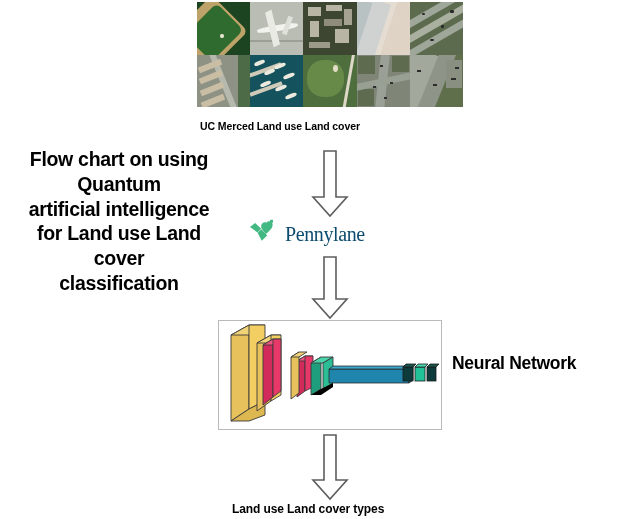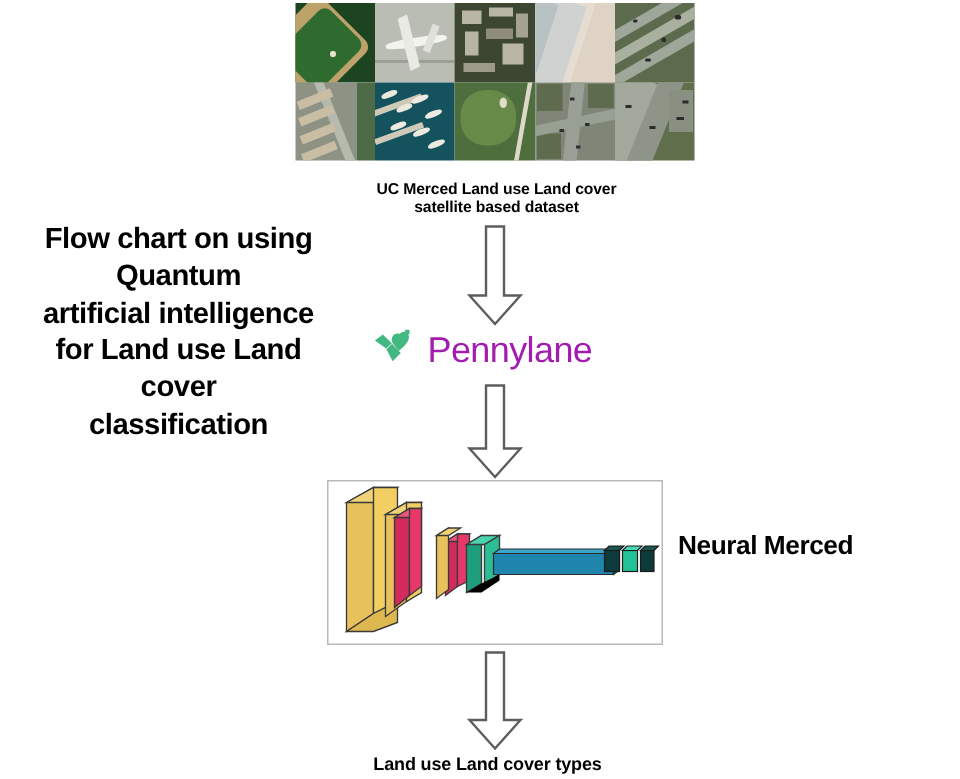--- a/index.html
+++ b/index.html
@@ -100,42 +100,42 @@
   .t-over .road{position:absolute;left:-20%;top:-10%;width:56%;height:130%;background:#a3a89c;transform:rotate(22deg);}
   .t-over .road2{position:absolute;left:34%;top:-10%;width:30%;height:130%;background:#8e9488;transform:rotate(22deg);}
   .t-over .lot{position:absolute;right:2%;top:10%;width:30%;height:54%;background:#8a9081;}
   .t-over .car{position:absolute;width:8%;height:4%;background:#2b2b2b;}
 
   
   .arrow{position:absolute;}
   .arrow svg{display:block;}
 
   
-  .lbl{position:absolute;text-align:center;font-weight:bold;color:#000;line-height:1.18;}
+  .lbl{position:absolute;text-align:left;font-weight:bold;color:#000;line-height:1.18;}
 
   #dataset-caption{left:200px;top:120px;width:262px;font-size:10.5px;letter-spacing:-.1px;}
 
   #flow-title{
     left:-2px;top:147px;width:242px;
     font-size:19.5px;font-weight:bold;text-align:center;line-height:1.27;
     letter-spacing:-.3px;
   }
 
   #qnn-label{
     left:452px;top:352px;width:188px;
     font-size:17.5px;font-weight:bold;text-align:left;line-height:1.3;
     letter-spacing:-.3px;
   }
 
   #output-caption{left:232px;top:502px;width:186px;font-size:12px;letter-spacing:-.1px;}
 
   
   #pennylane{position:absolute;left:246px;top:214px;height:40px;display:flex;align-items:center;gap:9px;}
-  #pennylane-wordmark{font-size:24px;font-weight:400;color:#a21caf;letter-spacing:-.4px;
-    font-family:Liberation Sans, sans-serif;line-height:1;}
+  #pennylane-wordmark{font-size:20px;font-weight:400;color:#0c4a6e;letter-spacing:-.4px;
+    font-family:Liberation Serif, serif;line-height:1;}
 
   
   #cnn-panel{position:absolute;left:218px;top:320px;width:224px;height:110px;
     background:#ffffff;border:1px solid #b9b9b9;box-sizing:border-box;}
   #cnn-panel svg{display:block;}
 </style>
 </head>
 <body>
 
 <div class="stage">
@@ -210,21 +210,20 @@
         <span class="lot"></span>
       <span class="car" style="left:14%;top:30%"></span>
         <span class="car" style="left:44%;top:56%"></span>
       <span class="car" style="right:8%;top:24%"></span>
         <span class="car" style="right:14%;top:44%"></span>
     </div>
   </div>
 
   <div class="lbl" id="dataset-caption">
     <div>UC Merced Land use Land cover</div>
-    <div>satellite based dataset</div>
   </div>
 
   <div class="arrow" style="left:306px;top:150px;">
     <svg width="48" height="68" viewBox="0 0 48 68">
       <polygon points="18,1 30,1 30,47 41,47 24,66 7,47 18,47" fill="#ffffff" stroke="#5d5d5d" stroke-width="1.6" stroke-linejoin="miter"></polygon>
     </svg>
   </div>
 
   <div class="lbl" id="flow-title">
     <div>Flow chart on using</div>
@@ -311,21 +310,21 @@
         <polygon points="196,46 199,43 209,43 206,46" fill="#49d9b4" stroke="#1a1a1a" stroke-width="0.8"></polygon>
       </g>
       <g>
         <rect x="208" y="46" width="9" height="14" fill="#0d3b3b" stroke="#1a1a1a" stroke-width="0.8"></rect>
         <polygon points="208,46 211,43 220,43 217,46" fill="#19564f" stroke="#1a1a1a" stroke-width="0.8"></polygon>
       </g>
     </svg>
   </div>
 
   <div class="lbl" id="qnn-label">
-    <div>Neural Merced</div>
+    <div>Neural Network</div>
   </div>
 
   <div class="arrow" style="left:306px;top:434px;">
     <svg width="48" height="68" viewBox="0 0 48 68">
       <polygon points="18,1 30,1 30,46 41,46 24,65 7,46 18,46" fill="#ffffff" stroke="#5d5d5d" stroke-width="1.6" stroke-linejoin="miter"></polygon>
     </svg>
   </div>
 
   <div class="lbl" id="output-caption">Land use Land cover types</div>
 

